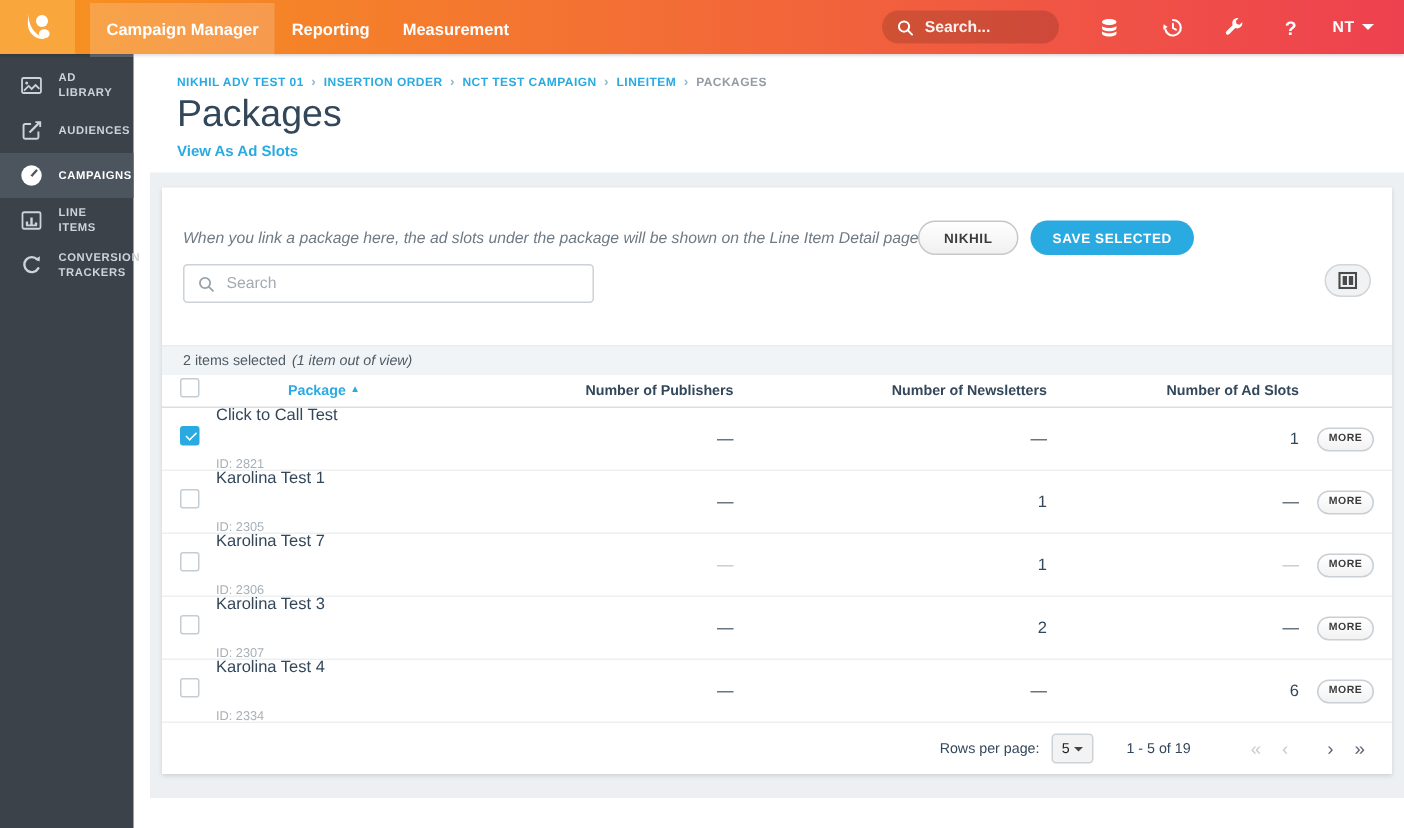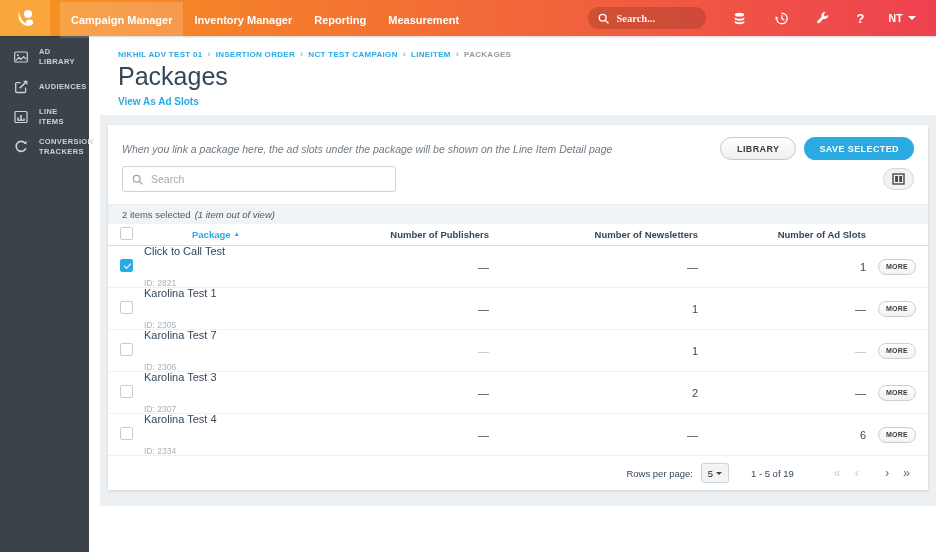--- a/index.html
+++ b/index.html
@@ -14,21 +14,21 @@
     display:flex; align-items:center; justify-content:center; flex:none; }
   .topnav { display:flex; height:32px; margin-left:10px; }
   .nav-item { height:36px; display:flex; align-items:center; padding:0 11px;
     color:#fff; font-size:11px; font-weight:600; cursor:pointer; white-space:nowrap; }
   .nav-item.active { background:rgba(255,255,255,.18); }
   .topbar-right { margin-left:auto; display:flex; align-items:center; padding-right:20px; }
   .topbar-search { width:118px; height:22px; border-radius:11px;
     background:rgba(0,0,0,.14); display:flex; align-items:center; padding:0 9px; color:#fff; }
   .topbar-search svg { flex:none; }
   .topbar-search input { border:none; outline:none; background:transparent; width:80px;
-    margin-left:6px; font-size:10.5px; color:#fff; font-family:Liberation Serif, serif; font-weight:600; }
+    margin-left:6px; font-size:10.5px; color:#fff; font-family:Liberation Sans, sans-serif; font-weight:600; }
   .topbar-search input::placeholder { color:rgba(255,255,255,.92); }
   .tb-icon { margin-left:25px; display:flex; align-items:center; cursor:pointer;
     color:#fff; font-weight:700; }
   .help-glyph { font-size:13px; }
   .user-menu { margin-left:24px; display:flex; align-items:center; color:#fff;
     font-size:10.5px; font-weight:700; cursor:pointer; letter-spacing:.3px; }
   .caret-down { width:0; height:0; border-left:4px solid transparent;
     border-right:4px solid transparent; border-top:4px solid #fff; margin-left:5px; }
 
   
@@ -52,31 +52,31 @@
   .crumb-sep { color:#8fb9cf; margin:0 5px; font-size:9px; font-weight:700; }
   .page-title { font-size:25px; font-weight:400; color:var(--heading); margin-top:3px; }
   .view-link { display:inline-block; margin-top:4px; font-size:10px; font-weight:700;
     color:var(--accent); cursor:pointer; text-decoration:none; }
 
   .content { background:var(--page_bg); padding:10px 8px 16px; flex:none; }
   .bottom-space { flex:1; background:#fff; }
 
   
   .card { background:#fff; box-shadow:0 1px 3px rgba(0,0,0,.12); width:820px; }
-  .card-info { display:flex; align-items:center; justify-content:space-between;
-    padding:12px 14px 6px; }
+  .card-info { display:flex; align-items:center; 
+    padding:22px 14px 6px; }
   .info-msg { font-size:10.5px; font-style:italic; color:#6f7a84; }
   .btn-group { display:flex; align-items:center; }
   .btn { height:23px; border-radius:12px; font-size:9px; font-weight:700;
     letter-spacing:.4px; cursor:pointer; font-family:inherit; }
   .btn-cancel { padding:0 16px; background:linear-gradient(#ffffff,#f0f0f0);
     border:1px solid #c6c6c6; color:#3c3c3c; }
   .btn-save { padding:0 15px; background:var(--accent); border:none; color:#fff; margin-left:8px; }
 
-  .search-row { display:flex; align-items:center; justify-content:space-between; padding:0 14px 12px; }
+  .search-row { display:flex; justify-content:space-between; padding:0 14px 28px; }
   .search-box { width:274px; height:26px; border:1px solid #ccd2d8; border-radius:3px;
     display:flex; align-items:center; padding:0 8px; color:#9aa3ab; }
   .search-box input { border:none; outline:none; flex:1; margin-left:7px; font-size:10.5px;
     color:#333; font-family:inherit; }
   .search-box input::placeholder { color:#a3abb2; }
   .cols-btn { width:31px; height:22px; border-radius:11px; border:1px solid #d2d6d9;
     background:#f1f2f3; display:flex; align-items:center; justify-content:center; cursor:pointer; }
 
   .selected-bar { height:20px; background:#f1f4f6; border-top:1px solid #e9edf0;
     display:flex; align-items:center; padding:0 14px; font-size:9.5px; color:#4e5a64; }
@@ -127,21 +127,20 @@
 <div class="topbar">
   <div class="logo-box">
     <svg width="24" height="24" viewBox="0 0 24 24">
       <path d="M6 3 C6 11 9 16 17 20 C10.5 20.5 5.5 16 5.5 9.5 Z" fill="#fff"></path>
       <circle cx="15" cy="8" r="4" fill="#fff"></circle>
       <ellipse cx="16.5" cy="16.5" rx="3.6" ry="3" fill="#fff"></ellipse>
     </svg>
   </div>
   <nav class="topnav">
     <div class="nav-item active">Campaign Manager</div>
-    <div class="nav-item">Inventory Manager</div>
     <div class="nav-item">Reporting</div>
     <div class="nav-item">Measurement</div>
   </nav>
   <div class="topbar-right">
     <div class="topbar-search">
       <svg width="13" height="13" viewBox="0 0 16 16">
         <circle cx="7" cy="7" r="4.2" fill="none" stroke="#fff" stroke-width="1.6"></circle>
         <line x1="10.3" y1="10.3" x2="13.6" y2="13.6" stroke="#fff" stroke-width="1.6" stroke-linecap="round"></line>
       </svg>
       <input placeholder="Search..." style="">
@@ -186,20 +185,30 @@
   </div>
   <div class="side-item">
     <span class="side-icon">
       <svg width="16" height="16" viewBox="0 0 16 16" fill="none" stroke="currentColor" stroke-width="1.3">
         <path d="M12.6 8.6v3.9a1 1 0 0 1-1 1H3.7a1 1 0 0 1-1-1V4.6a1 1 0 0 1 1-1h4"></path>
         <path d="M6.7 9.3l6.7-6.7" stroke-width="1.5"></path>
         <path d="M10.6 2.4h3.2v3.2"></path>
       </svg>
     </span>
     <span class="side-label">AUDIENCES</span>
+  </div>
+  <div class="side-item active">
+    <span class="side-icon">
+      <svg width="16" height="16" viewBox="0 0 16 16">
+        <circle cx="8" cy="8" r="6.8" fill="currentColor"></circle>
+        <path class="gauge-needle" d="M7.3 9.1l4-4.4" fill="none" stroke-width="1.5" stroke-linecap="round"></path>
+        <circle cx="7.2" cy="9.2" r="1.2" fill="currentColor"></circle>
+      </svg>
+    </span>
+    <span class="side-label">CAMPAIGNS</span>
   </div>
   <div class="side-item">
     <span class="side-icon">
       <svg width="16" height="16" viewBox="0 0 16 16" fill="none" stroke="currentColor" stroke-width="1.2">
         <rect x="2" y="2.5" width="12" height="11" rx="1"></rect>
         <path d="M5 11V8.6M8 11V6M11 11V9.4" stroke-width="1.6"></path>
         <path d="M4.3 11.3h7.4"></path>
       </svg>
     </span>
     <span class="side-label">LINE ITEMS</span>
@@ -231,21 +240,21 @@
     <h1 class="page-title">Packages</h1>
     <a class="view-link">View As Ad Slots</a>
   </div>
 
   <div class="content">
     <div class="card">
 
       <div class="card-info">
         <div class="info-msg">When you link a package here, the ad slots under the package will be shown on the Line Item Detail page</div>
         <div class="btn-group">
-          <button class="btn btn-cancel">LIBRARY</button>
+          <button class="btn btn-cancel">NIKHIL</button>
           <button class="btn btn-save">SAVE SELECTED</button>
         </div>
       </div>
 
       <div class="search-row">
         <div class="search-box">
           <svg width="13" height="13" viewBox="0 0 16 16">
             <circle cx="7" cy="7" r="4.2" fill="none" stroke="#9aa3ab" stroke-width="1.5"></circle>
             <line x1="10.3" y1="10.3" x2="13.5" y2="13.5" stroke="#9aa3ab" stroke-width="1.5" stroke-linecap="round"></line>
           </svg>

